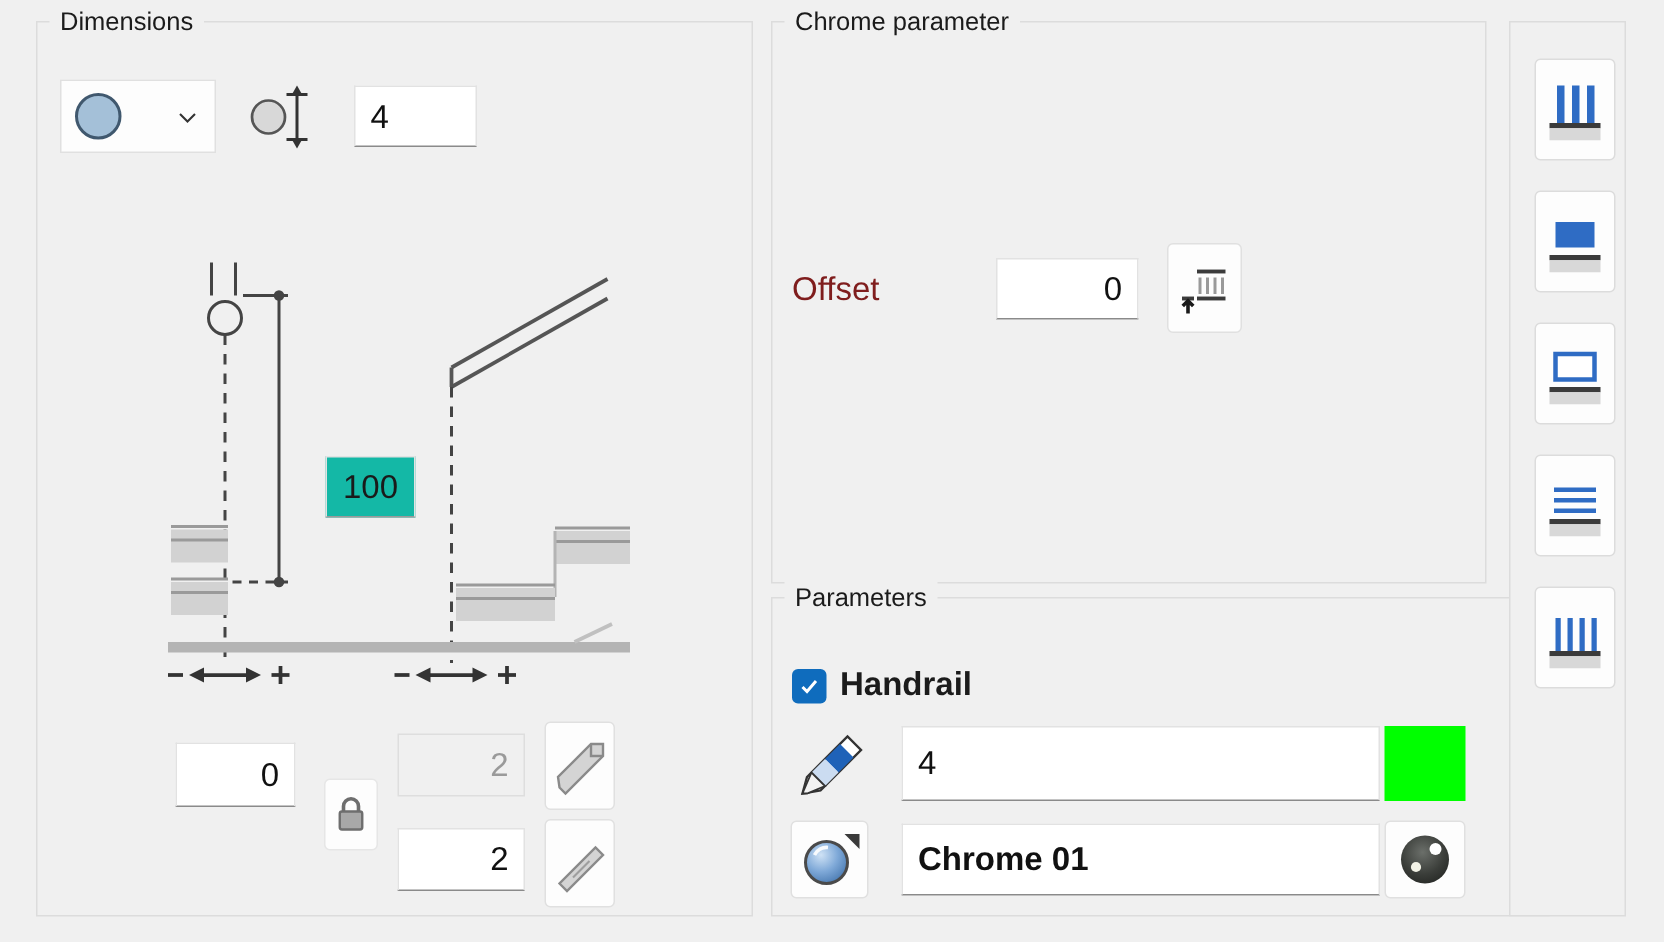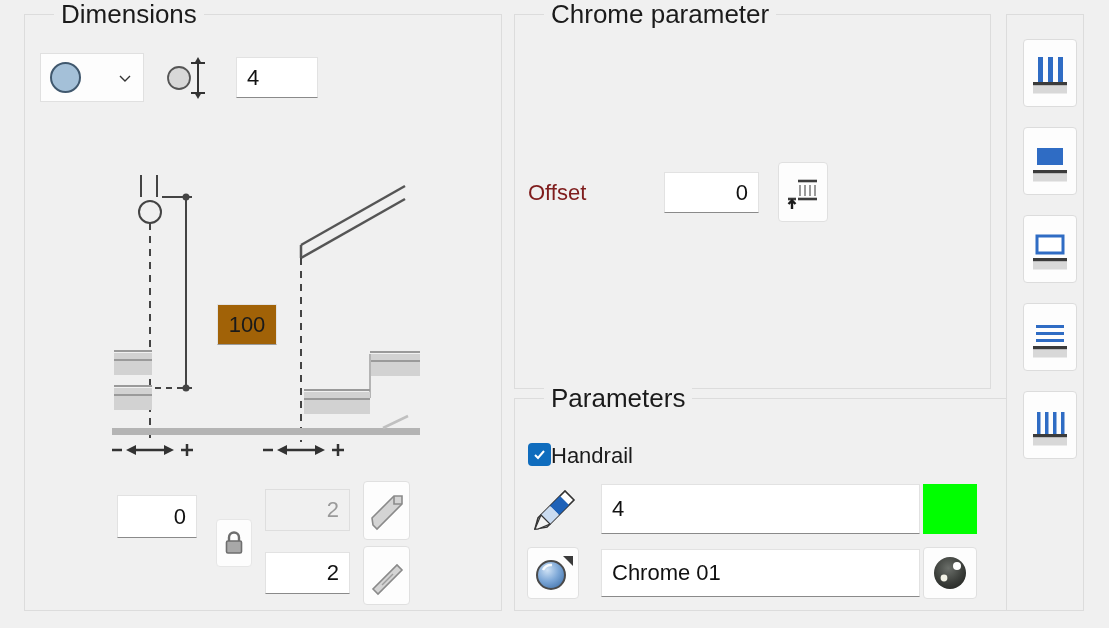--- a/index.html
+++ b/index.html
@@ -13,24 +13,24 @@
   .root { position: relative; width: 1109px; height: 628px; }
 
   
   .group {
     position: absolute;
     border: 1px solid #dcdcdc;
     background: #f0f0f0;
   }
   .group > .legend {
     position: absolute;
-    top: -13px; left: 29px;
+    top: -13px; left: 8px;
     background: #f0f0f0;
     padding: 0 7px;
-    font-size: 26px;
+    font-size: 17px;
     line-height: 25px;
     color: #1b1b1b;
     white-space: nowrap;
   }
 
   #grp-dimensions { left: 24px;  top: 14px;  width: 478px; height: 597px; }
   #grp-detail     { left: 514px; top: 14px;  width: 477px; height: 375px; }
   #grp-params     { left: 514px; top: 398px; width: 519px; height: 213px; }
   #grp-toolbar    { left: 1006px;top: 14px;  width: 78px;  height: 597px; }
 
@@ -76,21 +76,21 @@
   }
   .chev { width: 14px; height: 14px; }
 
   #dia-icon { position: absolute; left: 166px; top: 52px; width: 44px; height: 52px; }
   #dia-field { position: absolute; left: 236px; top: 57px; width: 82px; height: 41px; }
 
   #drawing { position: absolute; left: 100px; top: 170px; width: 320px; height: 300px; }
 
   #dim-value-box {
     position: absolute; left: 217px; top: 304px; width: 60px; height: 41px;
-    background:#a16207; border:1px solid #e2e2e2; border-bottom:1px solid #9a9a9a;
+    background:#14b8a6; border:1px solid #e2e2e2; border-bottom:1px solid #9a9a9a;
     display:flex; align-items:center; justify-content:center;
     font-size: 22px;
   }
 
   #angle-a-field  { position: absolute; left: 117px; top: 495px; width: 80px; height: 43px; }
   #lock-btn       { position: absolute; left: 216px; top: 519px; width: 36px; height: 48px; }
   #angle-b-field  { position: absolute; left: 265px; top: 489px; width: 85px; height: 42px; }
   #angle-c-field  { position: absolute; left: 265px; top: 552px; width: 85px; height: 42px; }
   #slope-btn      { position: absolute; left: 363px; top: 481px; width: 47px; height: 59px; }
   #flat-btn       { position: absolute; left: 363px; top: 546px; width: 47px; height: 59px; }
@@ -99,35 +99,35 @@
   #offset-label {
     position: absolute; left: 528px; top: 180px;
     font-size: 22px; color: #7f1d1d;
   }
   #offset-field { position: absolute; left: 664px; top: 172px; width: 95px; height: 41px; }
   #offset-btn   { position: absolute; left: 778px; top: 162px; width: 50px; height: 60px; }
 
   
   #handrail-row {
     position: absolute; left: 528px; top: 443px;
-    display: flex; align-items: flex-start; 
+    display: flex; align-items: flex-end; gap: 9px; font-weight: bold;
   }
   .checkbox {
     width: 23px; height: 23px; border-radius: 4px;
     background: #0f6cbd;
     display: flex; align-items: center; justify-content: center;
   }
   #handrail-label { font-size: 22px; color: #1b1b1b; }
 
   #pencil-icon   { position: absolute; left: 529px; top: 484px; width: 52px; height: 50px; }
   #rail-size-field { position: absolute; left: 601px; top: 484px; width: 319px; height: 50px; }
   #color-swatch  { position: absolute; left: 923px; top: 484px; width: 54px; height: 50px; background: #00ff00; }
 
   #material-btn  { position: absolute; left: 527px; top: 547px; width: 52px; height: 52px; }
-  #material-field{ position: absolute; left: 601px; top: 549px; width: 319px; height: 48px; }
+  #material-field{ position: absolute; left: 601px; top: 549px; width: 319px; height: 48px; font-weight: bold; }
   #chrome-btn    { position: absolute; left: 923px; top: 547px; width: 54px; height: 52px; }
 
   
   .tool-btn {
     position: absolute; left: 16px; width: 54px; height: 68px;
     background: #fdfdfd; border: 1px solid #dcdcdc; border-radius: 4px;
     display: flex; align-items: center; justify-content: center;
   }
   #tool-0 { top: 24px; }
   #tool-1 { top: 112px; }

